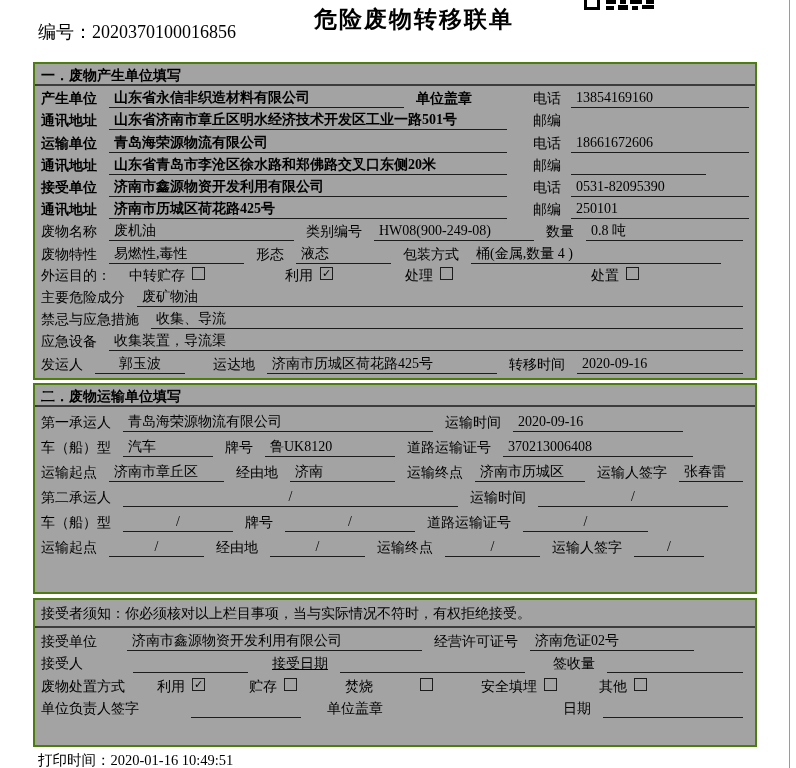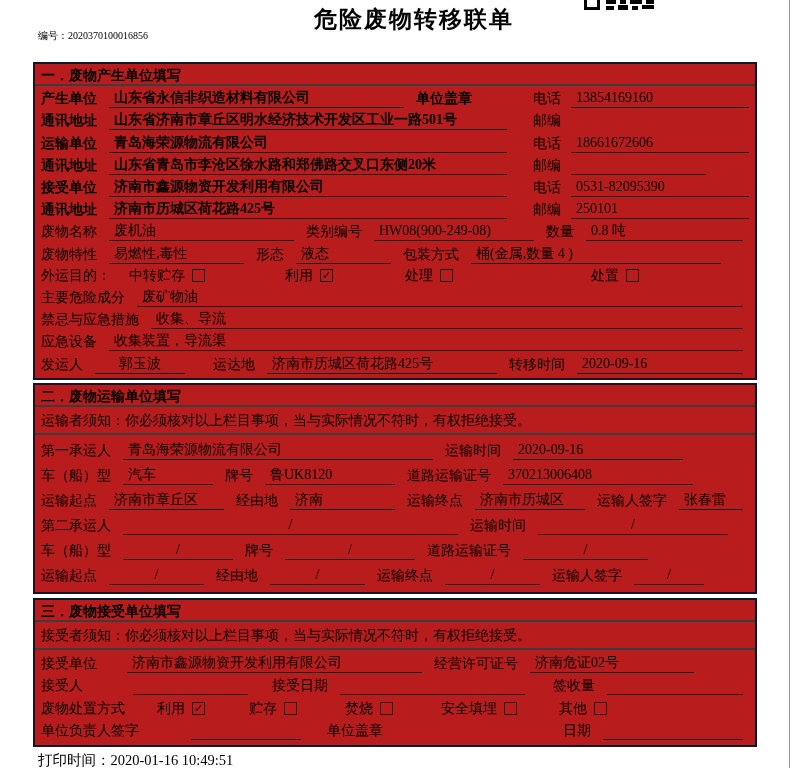--- a/index.html
+++ b/index.html
@@ -6,28 +6,28 @@
   html,body { margin:0; padding:0; }
   body {
     width:796px; height:768px; position:relative; overflow:hidden;
     background:#ffffff; color:#000;
     font-family:"Liberation Serif","DejaVu Serif",serif;
     font-size:14px;
   }
   .page-edge { position:absolute; left:789px; top:0; width:1px; height:768px; background:#9a9a9a; }
 
   
-  .doc-serial { position:absolute; left:38px; top:29px; font-size:10px; white-space:nowrap; }
+  .doc-serial { position:absolute; left:38px; top:20px; font-size:18px; white-space:nowrap; }
   .doc-title { position:absolute; left:22px; width:724px; top:4px; text-align:center;
     font-size:23px; font-weight:bold; letter-spacing:2px; transform:translateX(30px);
     font-family:"Liberation Sans","DejaVu Sans",sans-serif; }
   .qr-fragment { position:absolute; left:584px; top:0; width:72px; height:10px; }
 
   
-  .box { position:absolute; left:33px; width:724px; border:2px solid #0f172a; background:#b91c1c; }
+  .box { position:absolute; left:33px; width:724px; border:2px solid #4d7c0f; background:#a3a3a3; }
   .box1 { top:62px; height:318px; }
   .box2 { top:383px; height:211px; }
   .box3 { top:598px; height:149px; }
   .sec-title { height:22px; line-height:22px; border-bottom:2px solid #3c3c3c; padding-left:6px;
     font-weight:bold; font-size:14px; font-family:"Liberation Sans","DejaVu Sans",sans-serif; }
   .note-row { height:28px; line-height:28px; border-bottom:2px solid #3c3c3c; padding-left:6px;
     white-space:nowrap; overflow:hidden; }
   .rows { display:flex; flex-direction:column; justify-content:space-evenly; padding:0 6px;
     height:calc(100% - 24px); }
   .box2 .rows, .box3 .rows { height:calc(100% - 52px); }
@@ -41,21 +41,21 @@
   .rgroup { width:216px; flex:0 0 auto; display:flex; align-items:flex-end; margin-left:12px; }
   .rgroup .lbl { padding-right:10px; }
   .ctr { text-align:center; }
 
   .w70{width:70px;} .w90{width:90px;} .w95{width:95px;} .w105{width:105px;} .w110{width:110px;}
   .w115{width:115px;} .w125{width:125px;} .w130{width:130px;} .w135{width:135px;}
   .w160{width:160px;} .w170{width:170px;} .w185{width:185px;} .w190{width:190px;} .w230{width:230px;} .w250{width:250px;} .w295{width:295px;} .w310{width:310px;}
   .w335{width:335px;}
   .mr6{margin-right:6px;} .mr55{margin-right:55px;} .ml12{margin-left:12px;}
 
-  .opt { display:inline-flex; align-items:center; }
+  .opt { display:inline-flex; }
   .cb { width:13px; height:13px; border:1.5px solid #1c1c1c; margin-left:7px;
     display:inline-flex; align-items:center; justify-content:center;
     font-size:11px; line-height:11px; font-family:"DejaVu Sans",sans-serif; }
 
   .doc-footer { position:absolute; left:38px; top:751px; font-size:14.5px; white-space:nowrap; }
 </style>
 </head>
 <body>
 
 <div class="page-edge"></div>
@@ -211,21 +211,20 @@
       <span class="val w230">济南市历城区荷花路425号</span>
       <span class="lbl ml12">转移时间</span>
       <span class="val flex1 mr6">2020-09-16</span>
     </div>
 
   </div>
 </div>
 
 <div class="box box2">
   <div class="sec-title">二．废物运输单位填写</div>
-  <div class="note-row">运输者须知：你必须核对以上栏目事项，当与实际情况不符时，有权拒绝接受。</div>
   <div class="rows">
 
     <div class="row">
       <span class="lbl">第一承运人</span>
       <span class="val w310">青岛海荣源物流有限公司</span>
       <span class="lbl ml12">运输时间</span>
       <span class="val w170">2020-09-16</span>
     </div>
 
     <div class="row">
@@ -272,51 +271,50 @@
       <span class="lbl ml12">运输终点</span>
       <span class="val w95 ctr">/</span>
       <span class="lbl ml12">运输人签字</span>
       <span class="val w70 ctr">/</span>
     </div>
 
   </div>
 </div>
 
 <div class="box box3">
-  <div class="sec-title">三．废物接受单位填写</div>
   <div class="note-row">接受者须知：你必须核对以上栏目事项，当与实际情况不符时，有权拒绝接受。</div>
   <div class="rows">
 
     <div class="row">
       <span class="lbl">接受单位</span>
       <span class="val w295" style="margin-left:18px;">济南市鑫源物资开发利用有限公司</span>
       <span class="lbl ml12">经营许可证号</span>
       <span class="val flex1 mr55">济南危证02号</span>
     </div>
 
     <div class="row">
       <span class="lbl">接受人</span>
       <span class="val w115" style="margin-left:38px;"></span>
-      <span class="lbl" style="margin-left:24px;">接受日期</span>
+      <span class="lbl" style="margin-left:24px;text-decoration:underline;">接受日期</span>
       <span class="val w185"></span>
       <span class="lbl" style="margin-left:28px;">签收量</span>
       <span class="val flex1 mr6"></span>
     </div>
 
     <div class="row">
       <span class="lbl">废物处置方式</span>
       <span class="opt" style="margin-left:20px;">
         <span>利用</span>
         <span class="cb checked">✓</span>
       </span>
       <span class="opt" style="margin-left:44px;">
         <span>贮存</span>
         <span class="cb"></span>
       </span>
-      <span class="opt" style="margin-left:48px;">
+      <span class="opt" style="margin-left:48px;gap:40px;">
         <span>焚烧</span>
         <span class="cb"></span>
       </span>
       <span class="opt" style="margin-left:48px;">
         <span>安全填埋</span>
         <span class="cb"></span>
       </span>
       <span class="opt" style="margin-left:42px;">
         <span>其他</span>
         <span class="cb"></span>

